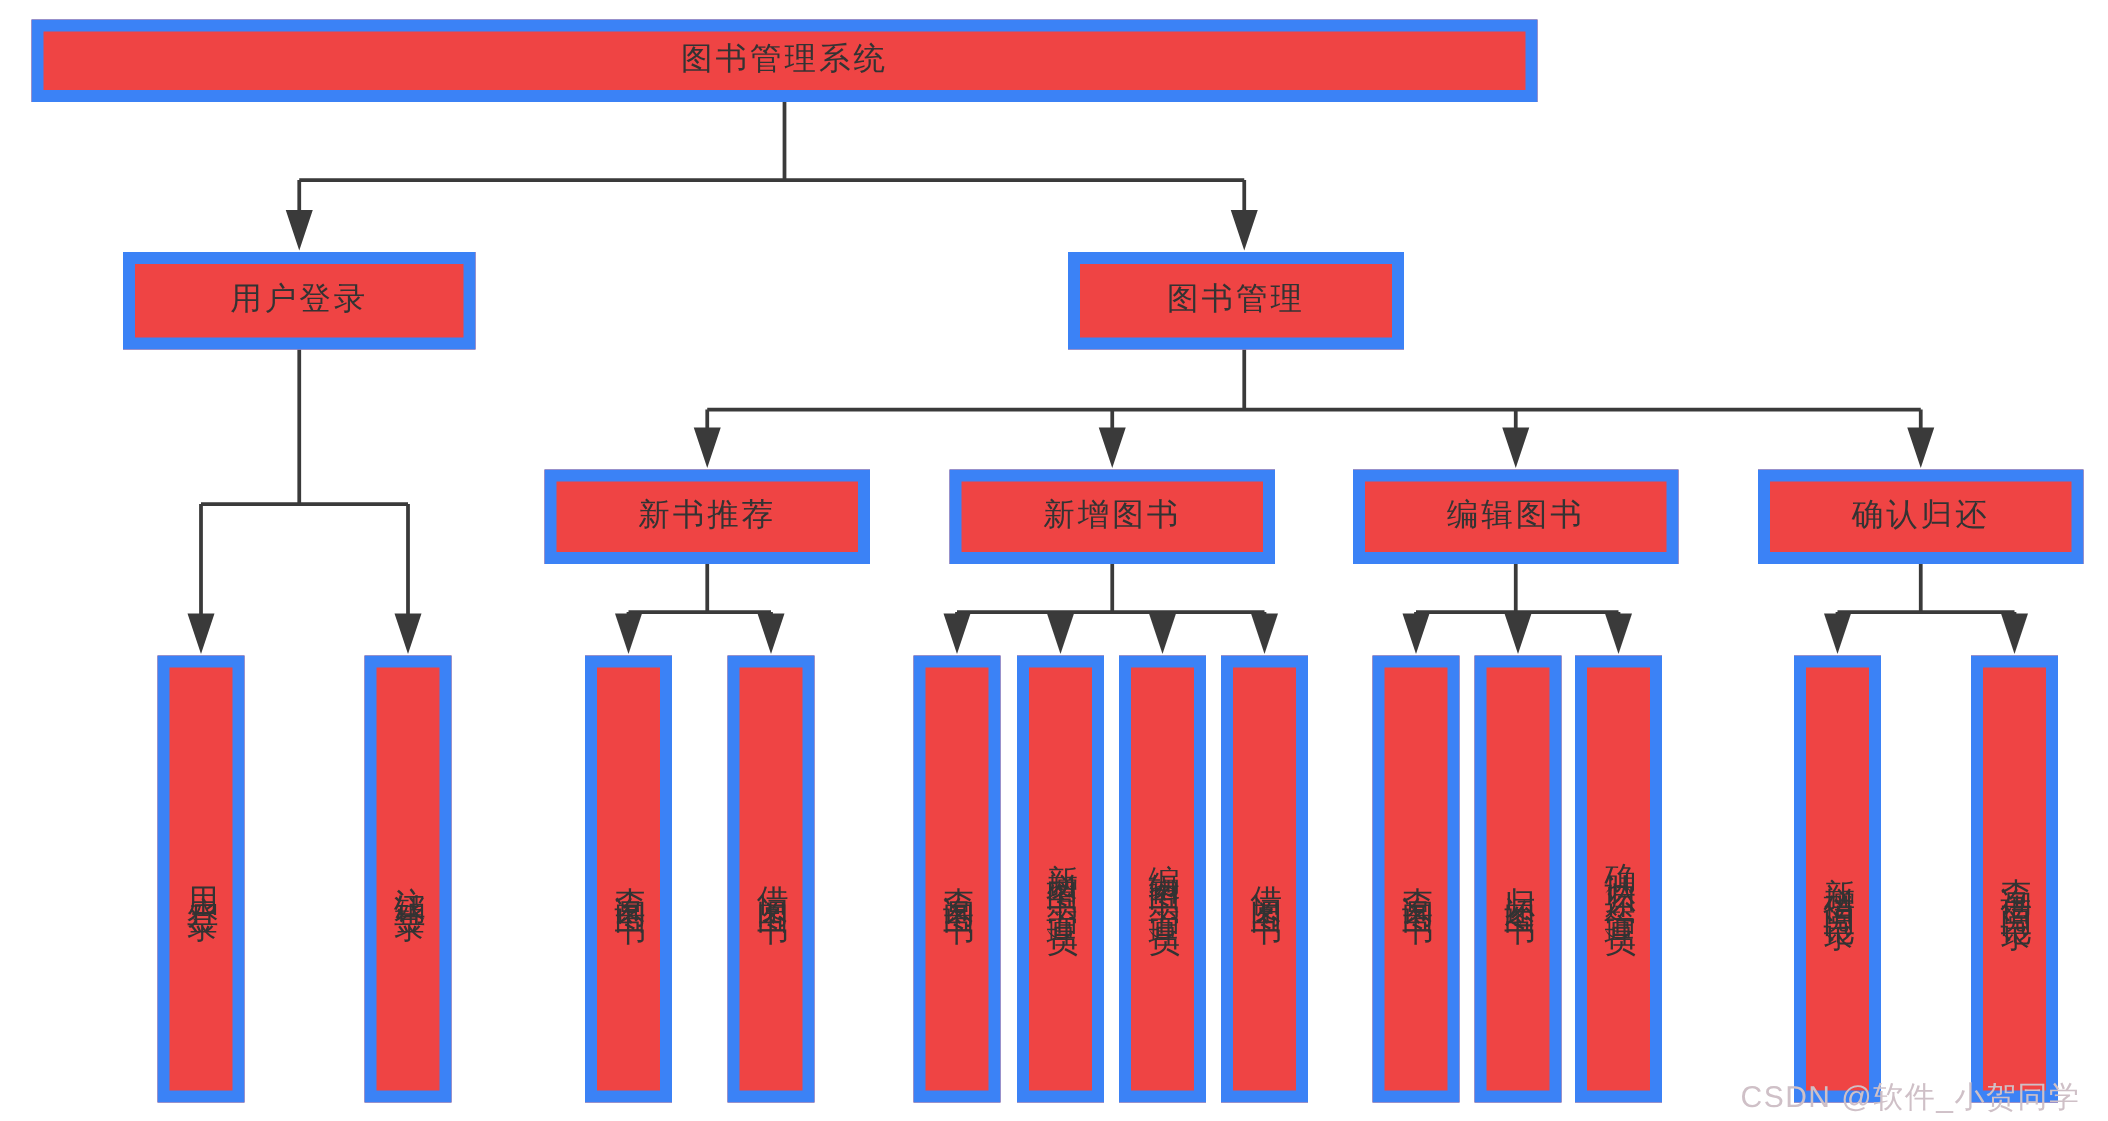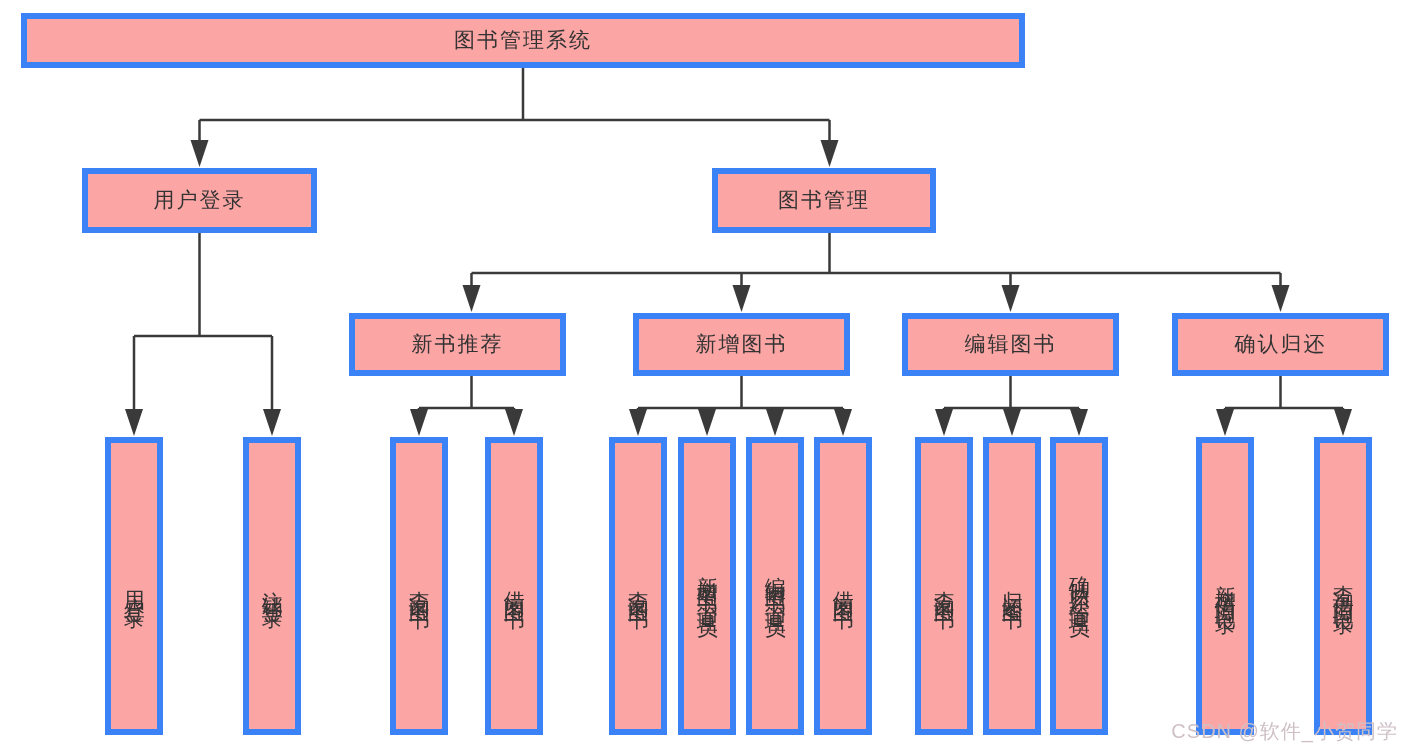--- a/index.html
+++ b/index.html
@@ -12,41 +12,41 @@
     overflow: hidden;
   }
   .connectors {
     position: absolute;
     left: 0; top: 0;
     pointer-events: none;
   }
   .node {
     position: absolute;
     box-sizing: border-box;
-    border: 6px solid #3b82f6;
-    background: #fca5a5;
+    border: 8px solid #3b82f6;
+    background: #ef4444;
     color: #333333;
     display: flex;
     align-items: center;
     justify-content: center;
     font-size: 21px;
     letter-spacing: 2px;
     text-align: center;
     line-height: 1.25;
   }
   .node.vert {
     writing-mode: vertical-rl;
     text-orientation: mixed;
     letter-spacing: 6px;
     font-size: 21px;
     padding: 4px 0;
   }
   .watermark {
     position: absolute;
-    right: 7px;
+    right: 18px;
     bottom: 2px;
     font-size: 20px;
     color: #cfc0c7;
     letter-spacing: 1px;
     white-space: nowrap;
   }
 </style>
 </head>
 <body>
 
@@ -81,21 +81,21 @@
       <polygon points="1216,409 1234,409 1225,436"></polygon>
       <polygon points="1334,409 1352,409 1343,436"></polygon>
     </g>
   </svg>
 
   <div class="node" style="left:21px; top:13px; width:1004px; height:55px;">图书管理系统</div>
 
   <div class="node" style="left:82px; top:168px; width:235px; height:65px;">用户登录</div>
   <div class="node" style="left:712px; top:168px; width:224px; height:65px;">图书管理</div>
 
-  <div class="node" style="left:349px; top:313px; width:217px; height:63px;">新书推荐</div>
+  <div class="node" style="left:363px; top:313px; width:217px; height:63px;">新书推荐</div>
   <div class="node" style="left:633px; top:313px; width:217px; height:63px;">新增图书</div>
   <div class="node" style="left:902px; top:313px; width:217px; height:63px;">编辑图书</div>
   <div class="node" style="left:1172px; top:313px; width:217px; height:63px;">确认归还</div>
 
   <div class="node vert" style="left:105px; top:437px; width:58px; height:298px;">用户登录</div>
   <div class="node vert" style="left:243px; top:437px; width:58px; height:298px;">注销登录</div>
 
   <div class="node vert" style="left:390px; top:437px; width:58px; height:298px;">查询图书</div>
   <div class="node vert" style="left:485px; top:437px; width:58px; height:298px;">借阅图书</div>
 

